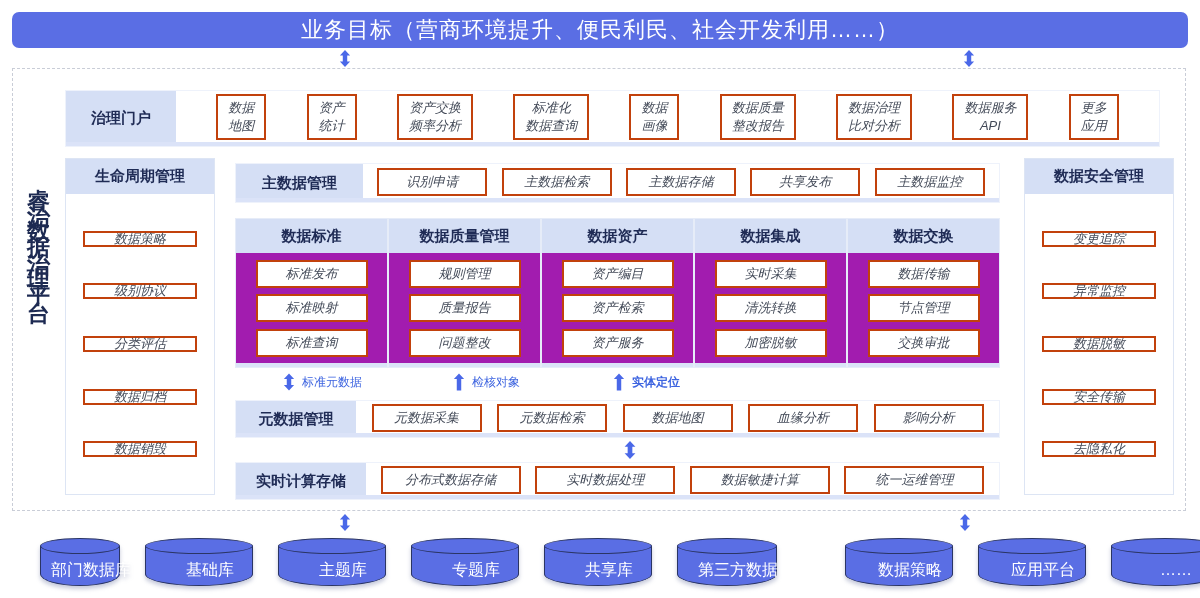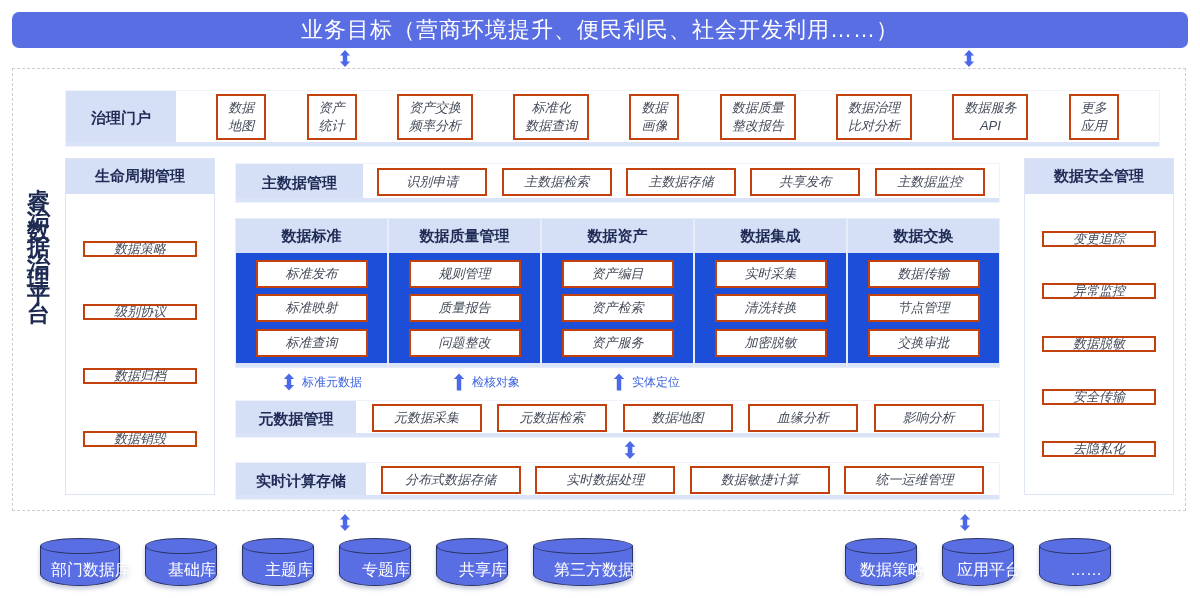--- a/index.html
+++ b/index.html
@@ -67,39 +67,39 @@
     flex:1; display:flex; flex-direction:column; align-items:center;
     justify-content:space-evenly;
   }
   .vcol .box { width:114px; height:16px; }
   
   .modules {
     position:absolute; left:235px; top:218px; width:765px; height:150px;
     display:flex; justify-content:space-between;
   }
   .module {
-    position:relative; width:171px; background:#1d4ed8; border:1px solid #e6ecf8;
+    position:relative; width:171px; background:#a21caf; border:1px solid #e6ecf8;
     box-sizing:border-box; display:flex; flex-direction:column;
   }
   .module::after {
     content:""; position:absolute; left:0; right:0; bottom:0; height:4px;
     background:#dbe3f8;
   }
   .module .chead { height:34px; }
   .module .citems { padding-bottom:4px; }
   .module .box { width:112px; height:28px; }
   
   .flow {
     position:absolute; top:373px; display:flex; align-items:center; gap:7px;
     color:#3d64e0; font-size:12px;
   }
   
   .cylgroup { position:absolute; top:538px; display:flex; gap:25px; }
   .cyl {
-    position:relative; width:72px; height:50px; flex:0 0 auto;
+    position:relative; width:108px; height:50px; flex:0 0 auto;
     filter:drop-shadow(0 3px 2px rgba(90,100,150,0.35));
   }
   .cyl-wide { width:100px; }
   .cyl-body {
     position:absolute; left:0; top:8px; width:100%; height:40px;
     background:#5a6ee4; border:1px solid #2b3564; box-sizing:border-box;
     border-top:none; border-radius:0 0 50% 50% / 0 0 12px 12px;
   }
   .cyl-top {
     position:absolute; left:0; top:0; width:100%; height:16px;
@@ -156,20 +156,21 @@
     <div class="box pbox">更多
 应用</div>
   </div>
 </div>
 
 <div class="vcol" style="left:65px; top:158px; width:150px; height:337px;">
   <div class="chead">生命周期管理</div>
   <div class="citems">
     <div class="box">数据策略</div>
     <div class="box">级别协议</div>
+    <div class="box">分类评估</div>
     <div class="box">数据归档</div>
     <div class="box">数据销毁</div>
   </div>
 </div>
 
 <div class="vcol" style="left:1024px; top:158px; width:150px; height:337px;">
   <div class="chead">数据安全管理</div>
   <div class="citems">
     <div class="box">变更追踪</div>
     <div class="box">异常监控</div>
@@ -242,21 +243,21 @@
   <span>标准元数据</span>
 </div>
 <div class="flow" style="left:453px;">
   <span>
       <svg width="12" height="18" viewBox="0 0 14 20">
         <path fill="#4a68e8" d="M7 0 L13 6.5 H9.6 V20 H4.4 V6.5 H1 Z"></path>
       </svg>
     </span>
   <span>检核对象</span>
 </div>
-<div class="flow" style="left:613px;">
+<div class="flow" style="left:613px;font-weight:bold;">
   <span>
       <svg width="12" height="18" viewBox="0 0 14 20">
         <path fill="#4a68e8" d="M7 0 L13 6.5 H9.6 V20 H4.4 V6.5 H1 Z"></path>
       </svg>
     </span>
   <span>实体定位</span>
 </div>
 
 <div class="hrow" style="left:235px; top:400px; width:765px; height:38px;">
   <div class="rhead" style="width:120px;">元数据管理</div>

